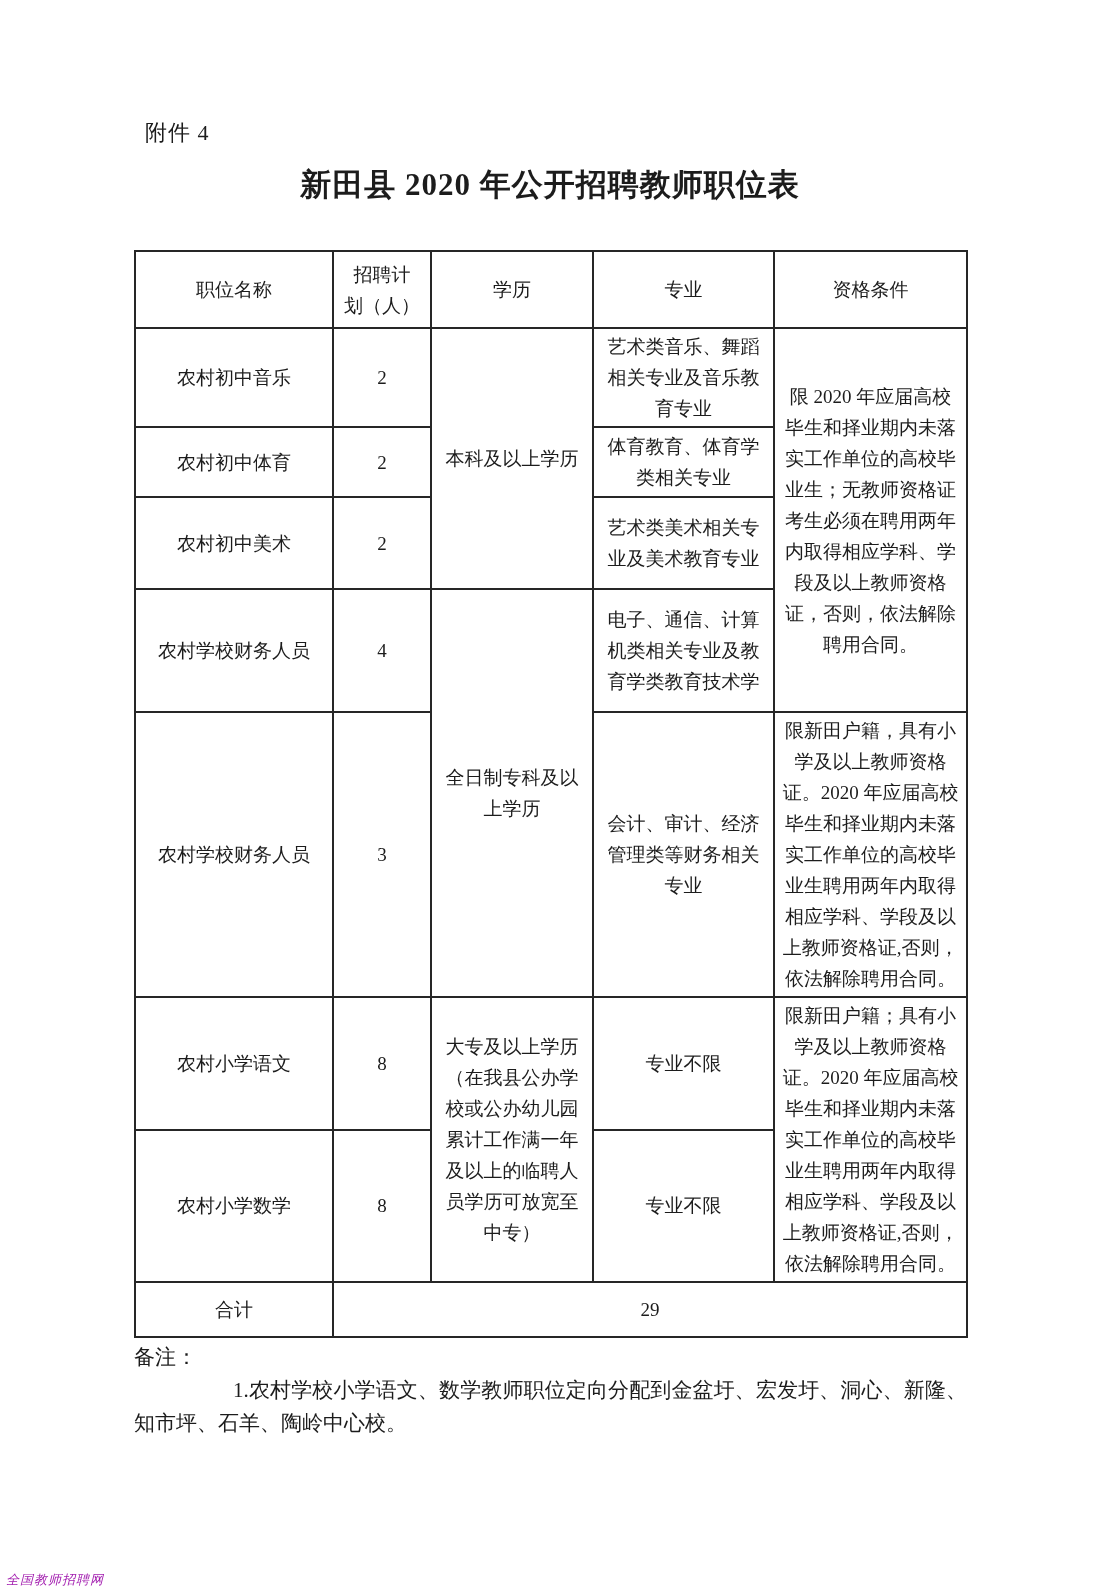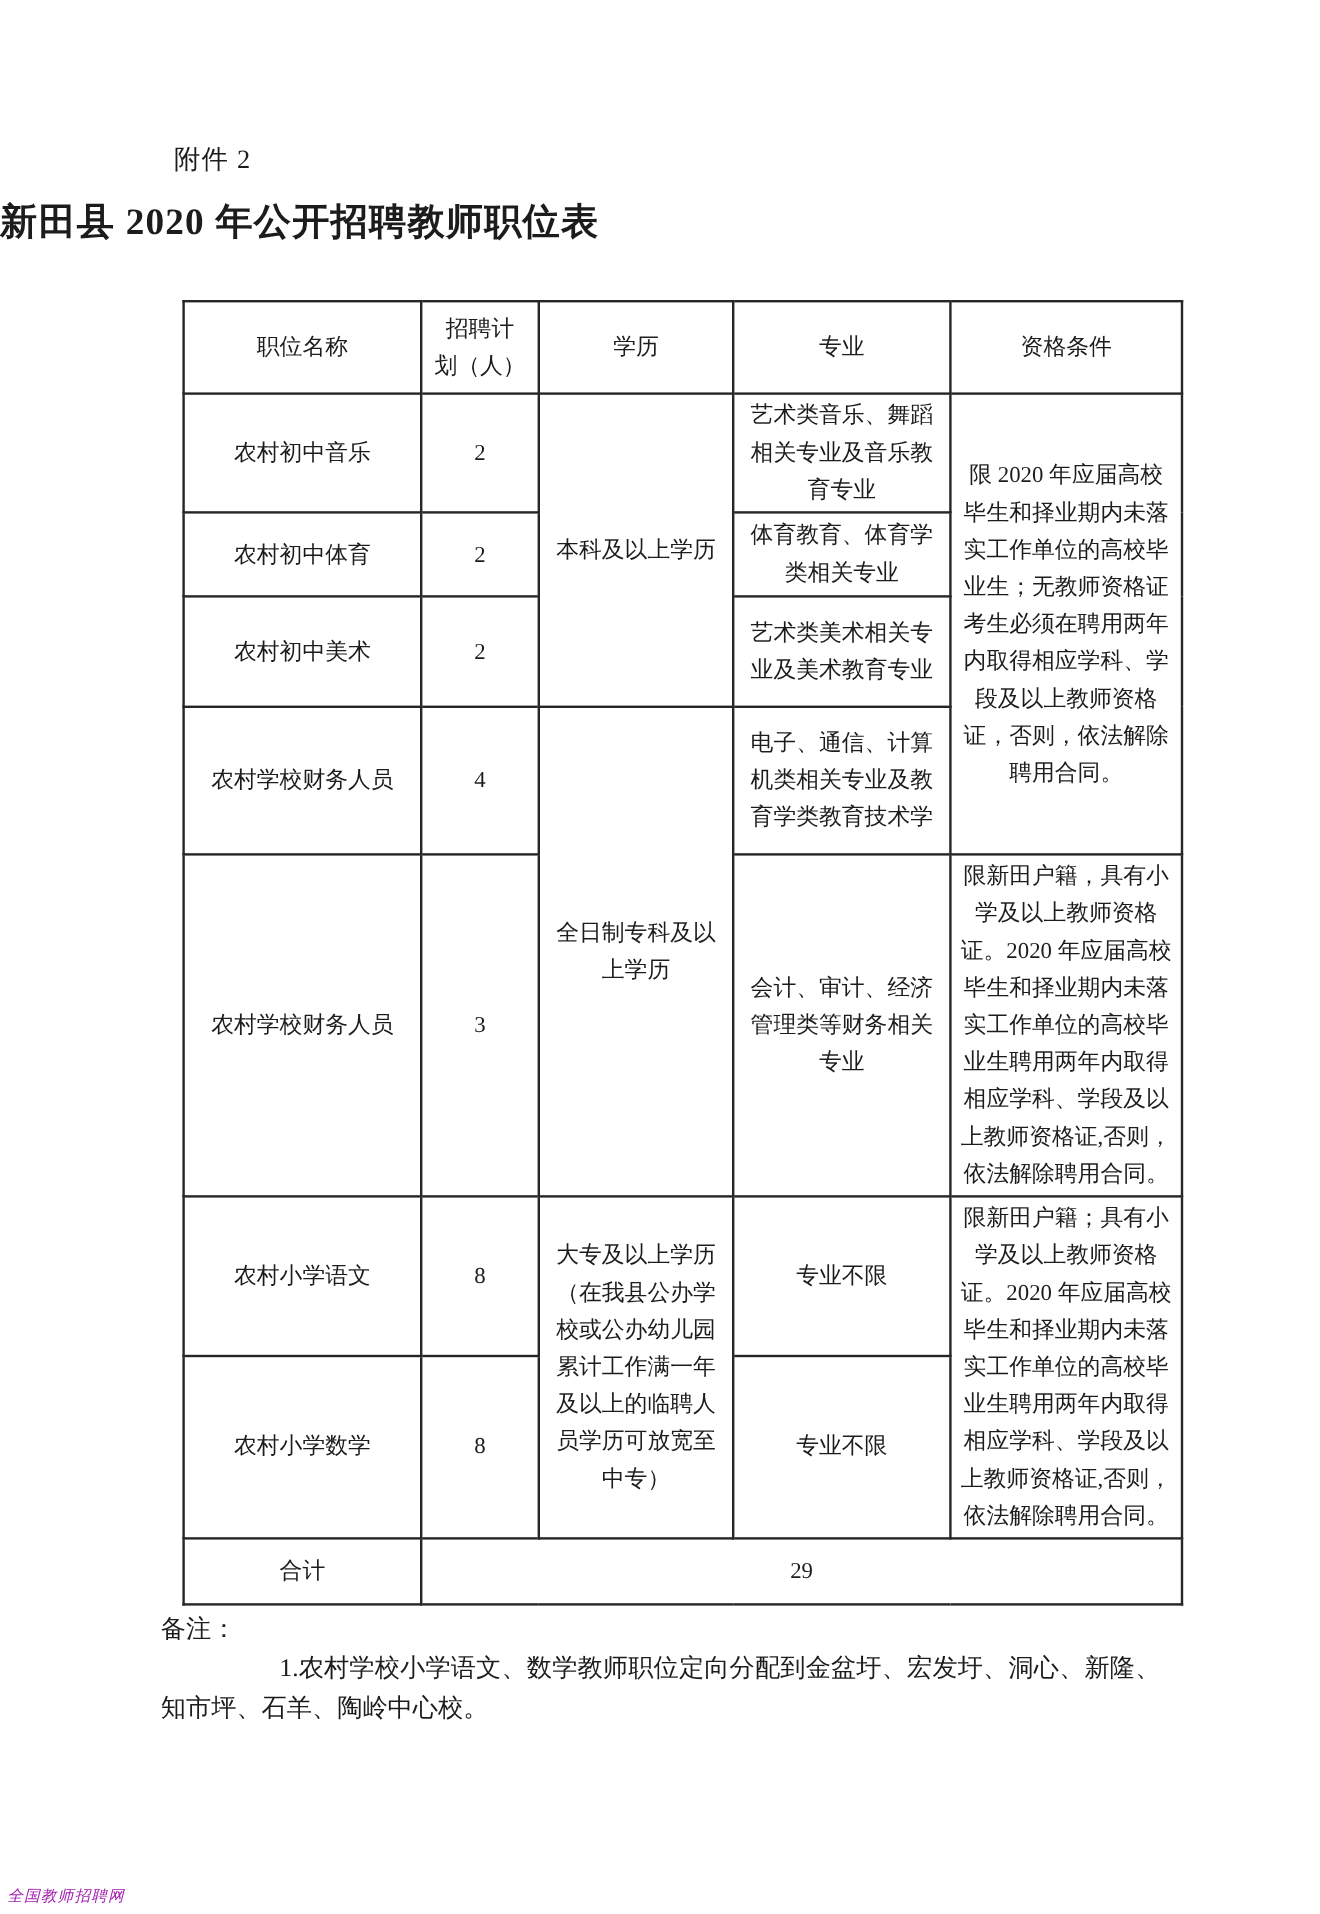--- a/index.html
+++ b/index.html
@@ -18,28 +18,28 @@
     left: 145px;
     top: 118px;
     font-size: 22px;
     letter-spacing: 1px;
   }
   .doc-title {
     position: absolute;
     left: 0;
     right: 0;
     top: 164px;
-    text-align: left;
+    text-align: center;
     font-size: 31px;
     font-weight: bold;
     letter-spacing: 1px;
   }
   table.jobs {
     position: absolute;
-    left: 152px;
+    left: 134px;
     top: 250px;
     width: 832px;
     border-collapse: collapse;
     table-layout: fixed;
     font-size: 19px;
     padding-left: 24px;
   }
   table.jobs th, table.jobs td {
     border: 2px solid #262626;
     text-align: center;
@@ -86,21 +86,21 @@
     font-family: "Liberation Sans", "DejaVu Sans", sans-serif;
     letter-spacing: 1px;
     font-style: italic;
   }
 </style>
 </head>
 <body>
 
 <div id="page">
 
-  <div class="attachment-label">附件 2</div>
+  <div class="attachment-label">附件 4</div>
 
   <div class="doc-title">新田县 2020 年公开招聘教师职位表</div>
 
   <table class="jobs">
     <colgroup>
       <col style="width:198px">
       <col style="width:98px">
       <col style="width:162px">
       <col style="width:181px">
       <col style="width:193px">

